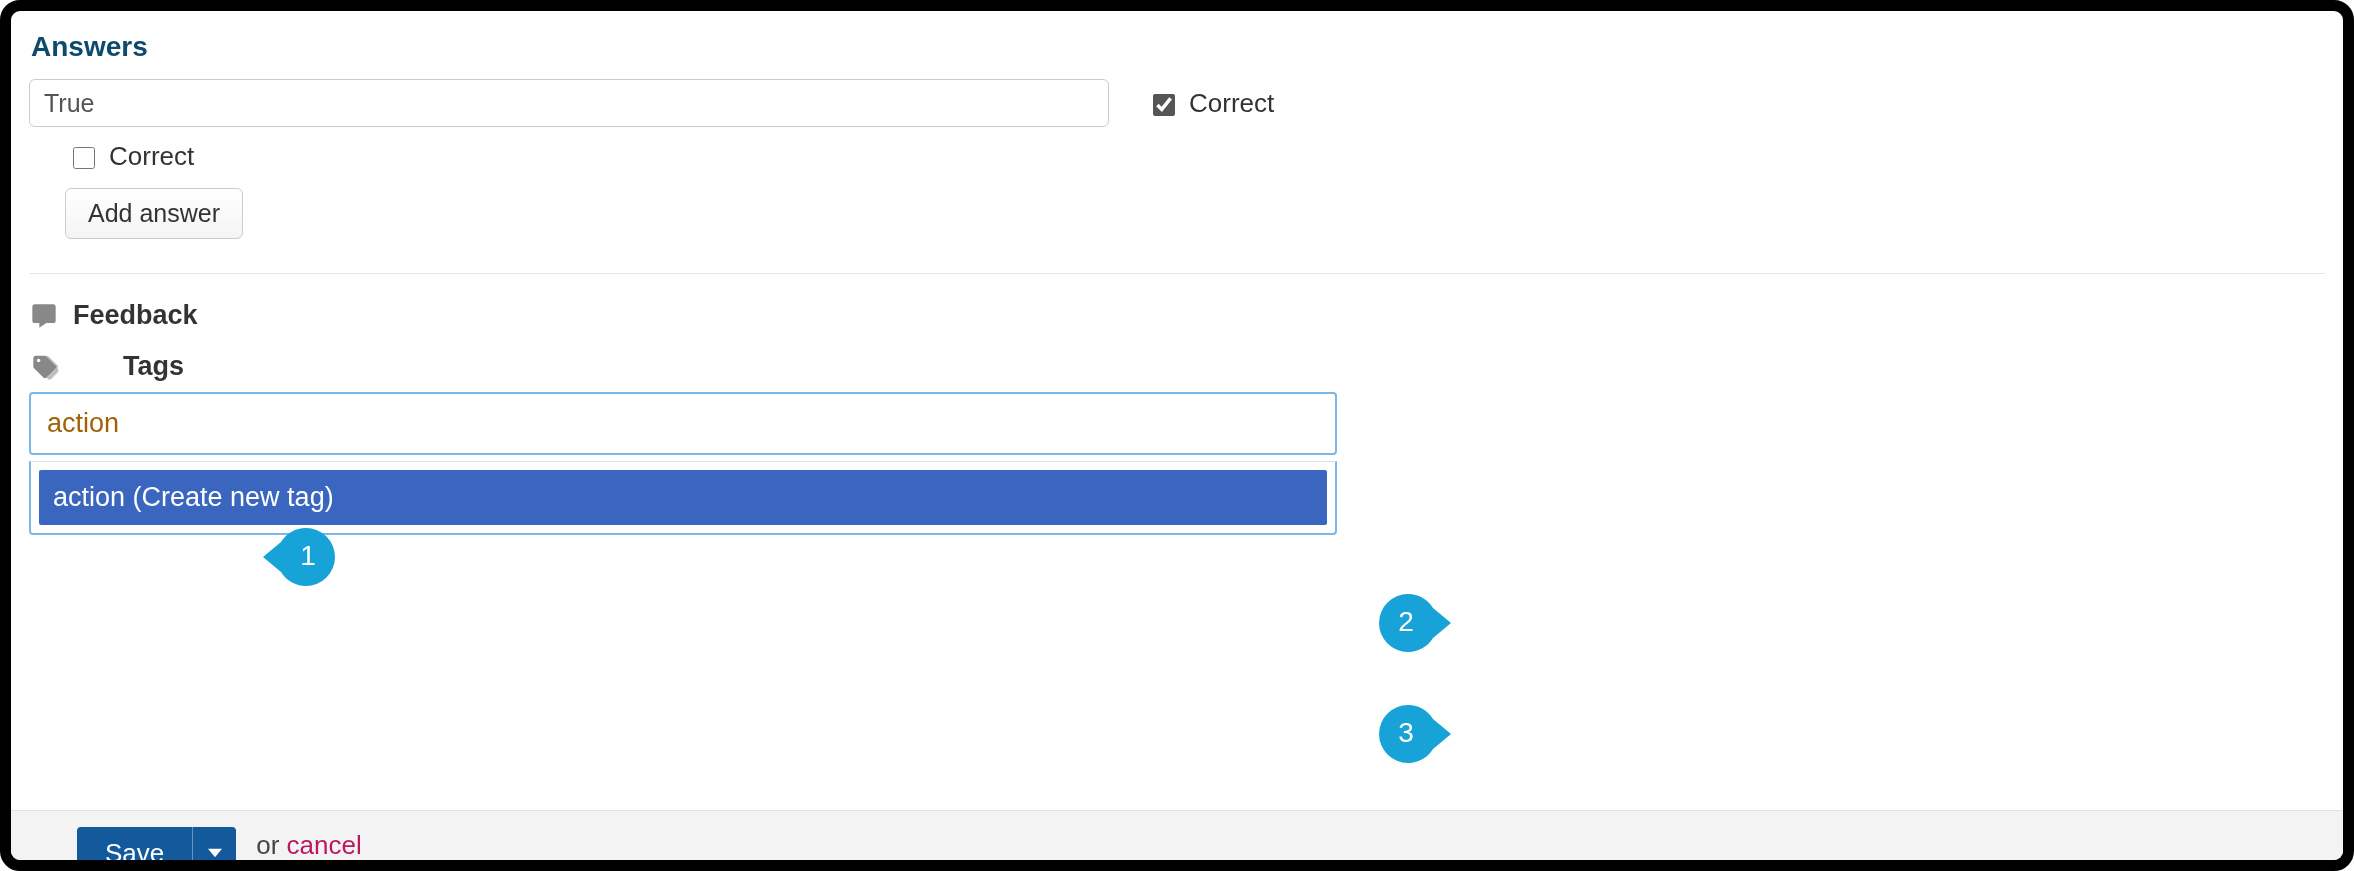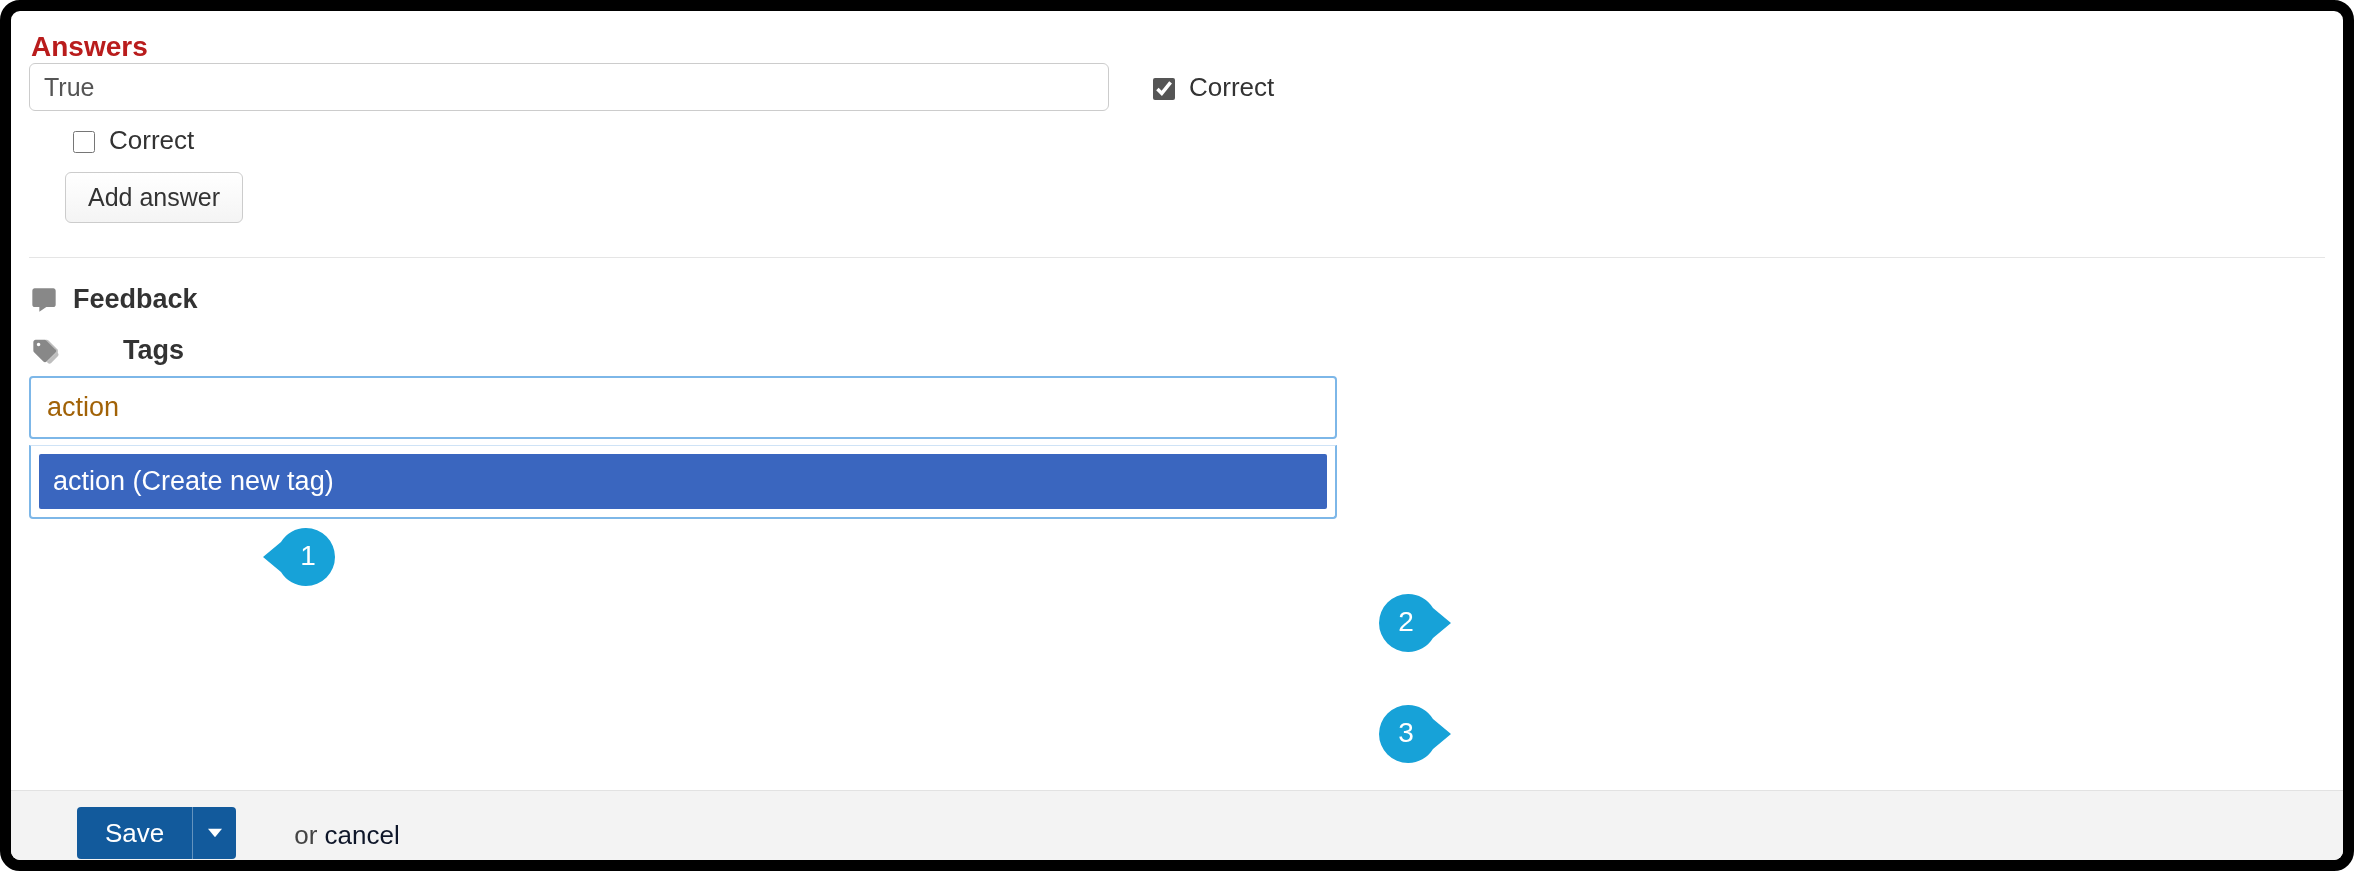--- a/index.html
+++ b/index.html
@@ -16,22 +16,22 @@
     border: 11px solid #000;
     border-radius: 20px;
     position: relative;
     overflow: hidden;
     padding: 12px 18px 0 18px;
     background: #fff;
   }
   .section-title {
     font-weight: 700;
     font-size: 28px;
-    margin: 8px 0 0 2px;
-    color: #b91c1c;
+    margin: 8px 0 16px 2px;
+    color: #0c4a6e;
   }
   .answer-row {
     display: flex;
     align-items: center;
     margin-bottom: 14px;
   }
   .answer-input {
     width: 1080px;
     height: 48px;
     border: 1px solid #ccc;
@@ -125,22 +125,21 @@
 
   
   .savebar {
     position: absolute;
     left: 0; right: 0; bottom: 0;
     background: #f3f3f3;
     border-top: 1px solid #e2e2e2;
     padding: 16px 18px 0 66px;
     display: flex;
     align-items: flex-start;
-    height: 70px;
-    gap: 38px;
+    height: 50px;
   }
   .save-btn {
     display: inline-flex;
     align-items: stretch;
     height: 52px;
     border-radius: 4px;
     overflow: hidden;
   }
   .save-main {
     background: #125a9c;
@@ -163,21 +162,21 @@
   }
   .save-caret svg { fill: #fff; }
   .cancel-text {
     margin-left: 20px;
     font-size: 26px;
     color: #444;
     align-self: center;
     padding-top: 4px;
   }
   .cancel-text a {
-    color: #0f172a;
+    color: #be185d;
     text-decoration: none;
     cursor: pointer;
   }
 
   
   .anno {
     position: absolute;
     width: 72px;
     height: 58px;
     pointer-events: none;

